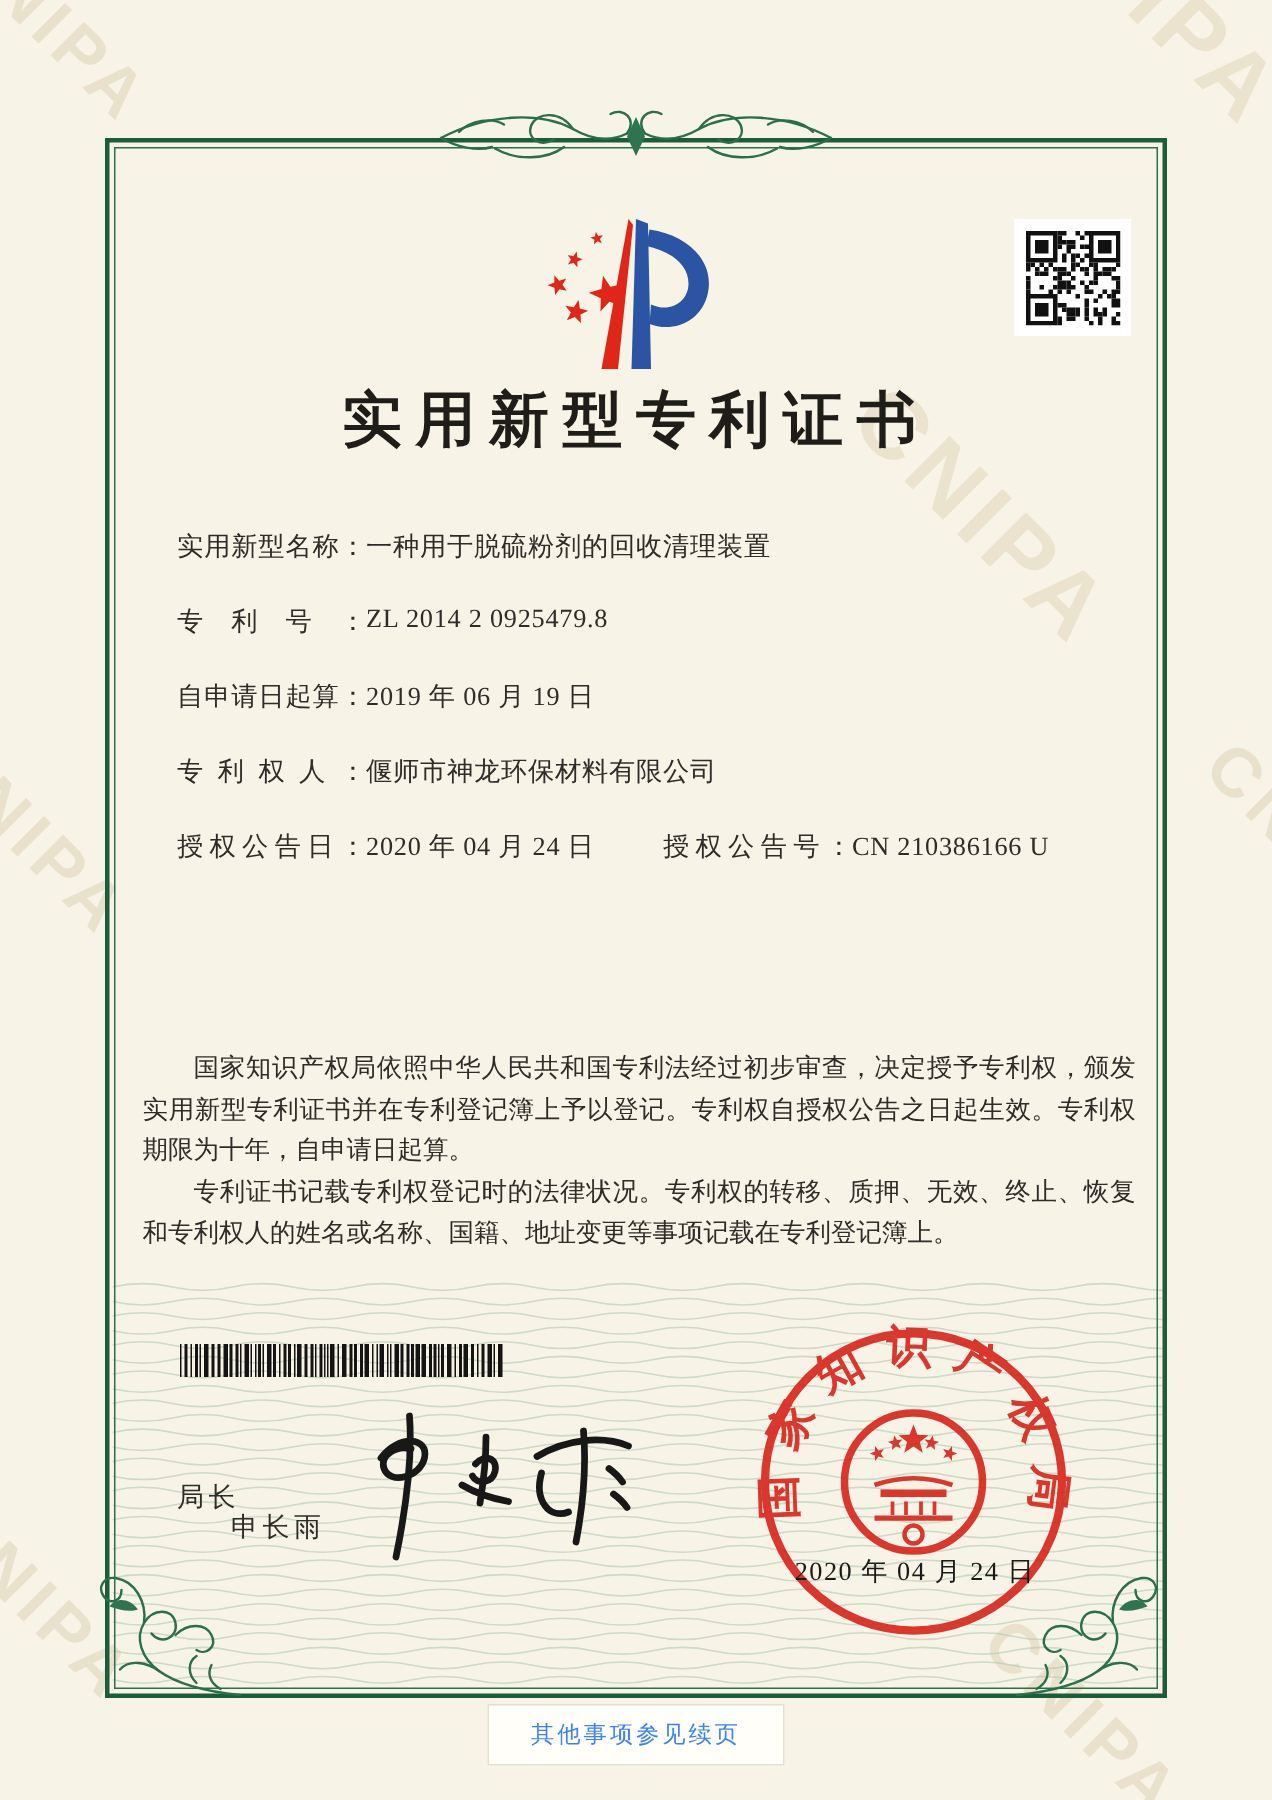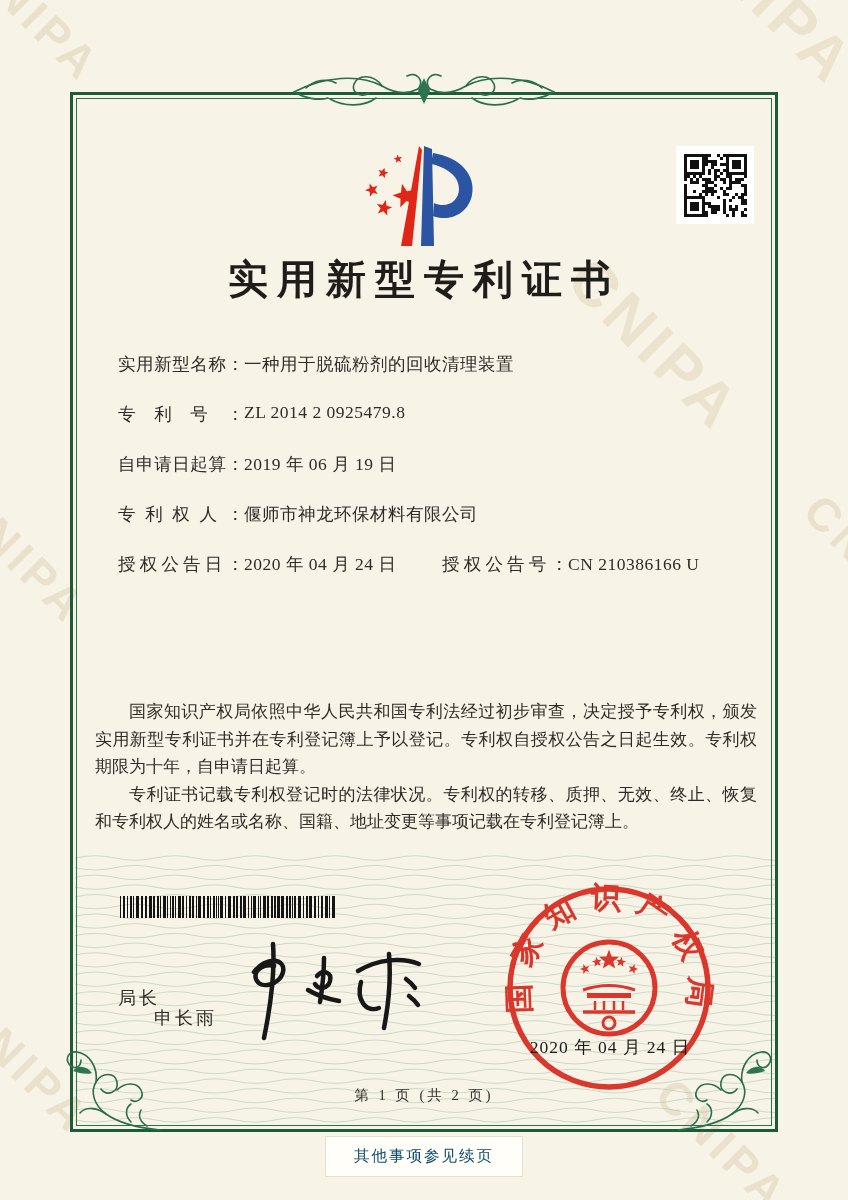--- a/index.html
+++ b/index.html
@@ -81,21 +81,21 @@
     position:absolute;left:515px;top:1035px;width:190px;text-align:center;
     font-size:17.5px;letter-spacing:1px;color:#1c1a17;z-index:5;
   }
   .page-info{
     position:absolute;left:0;top:1086px;width:100%;text-align:center;
     font-size:14.5px;letter-spacing:3px;color:#33312c;z-index:3;
   }
   .footer-note{
     position:absolute;left:50%;top:1136px;transform:translateX(-50%);
     background:#fffef8;border:1px solid #e6dfcd;
-    padding:9px 28px;font-size:15.5px;letter-spacing:2px;color:#0c4a6e;z-index:5;
+    padding:9px 28px;font-size:15.5px;letter-spacing:2px;color:#3b82f6;z-index:5;
   }
   .green-stroke{stroke:#2a6e4a;fill:none;stroke-width:1.6;stroke-linecap:round;}
   .green-fill{fill:#2e7450;stroke:none;}
 </style>
 </head>
 <body>
 
 <div class="page">
 
   <div class="wm" style="left:-48px;top:-12px;">CNIPA</div>
@@ -470,17 +470,16 @@
       <path d="M0,-10 L2.47,-3.4 L9.51,-3.09 L4.04,1.31 L5.88,8.09 L0,4.2 L-5.88,8.09 L-4.04,1.31 L-9.51,-3.09 L-2.47,-3.4 Z" transform="translate(24,-19) scale(0.52) rotate(18)" stroke="none"></path>
       <path d="M-26,2 Q0,-7 26,2" fill="none" stroke-width="3"></path>
       <rect x="-22" y="5" width="44" height="5" stroke="none"></rect>
       <path d="M-14,13 V22 M-5,13 V22 M5,13 V22 M14,13 V22" fill="none" stroke-width="2.5"></path>
       <path d="M-26,24 H26" fill="none" stroke-width="3.5"></path>
       <circle cx="0" cy="35" r="6" fill="none" stroke-width="3"></circle>
     </g>
   </svg>
   <div class="seal-date">2020 年 04 月 24 日</div>
 
-  <div class="page-info">第 1 页 (共 2 页)</div>
 
   <div class="footer-note">其他事项参见续页</div>
 
 </div>
 
 </body></html>

